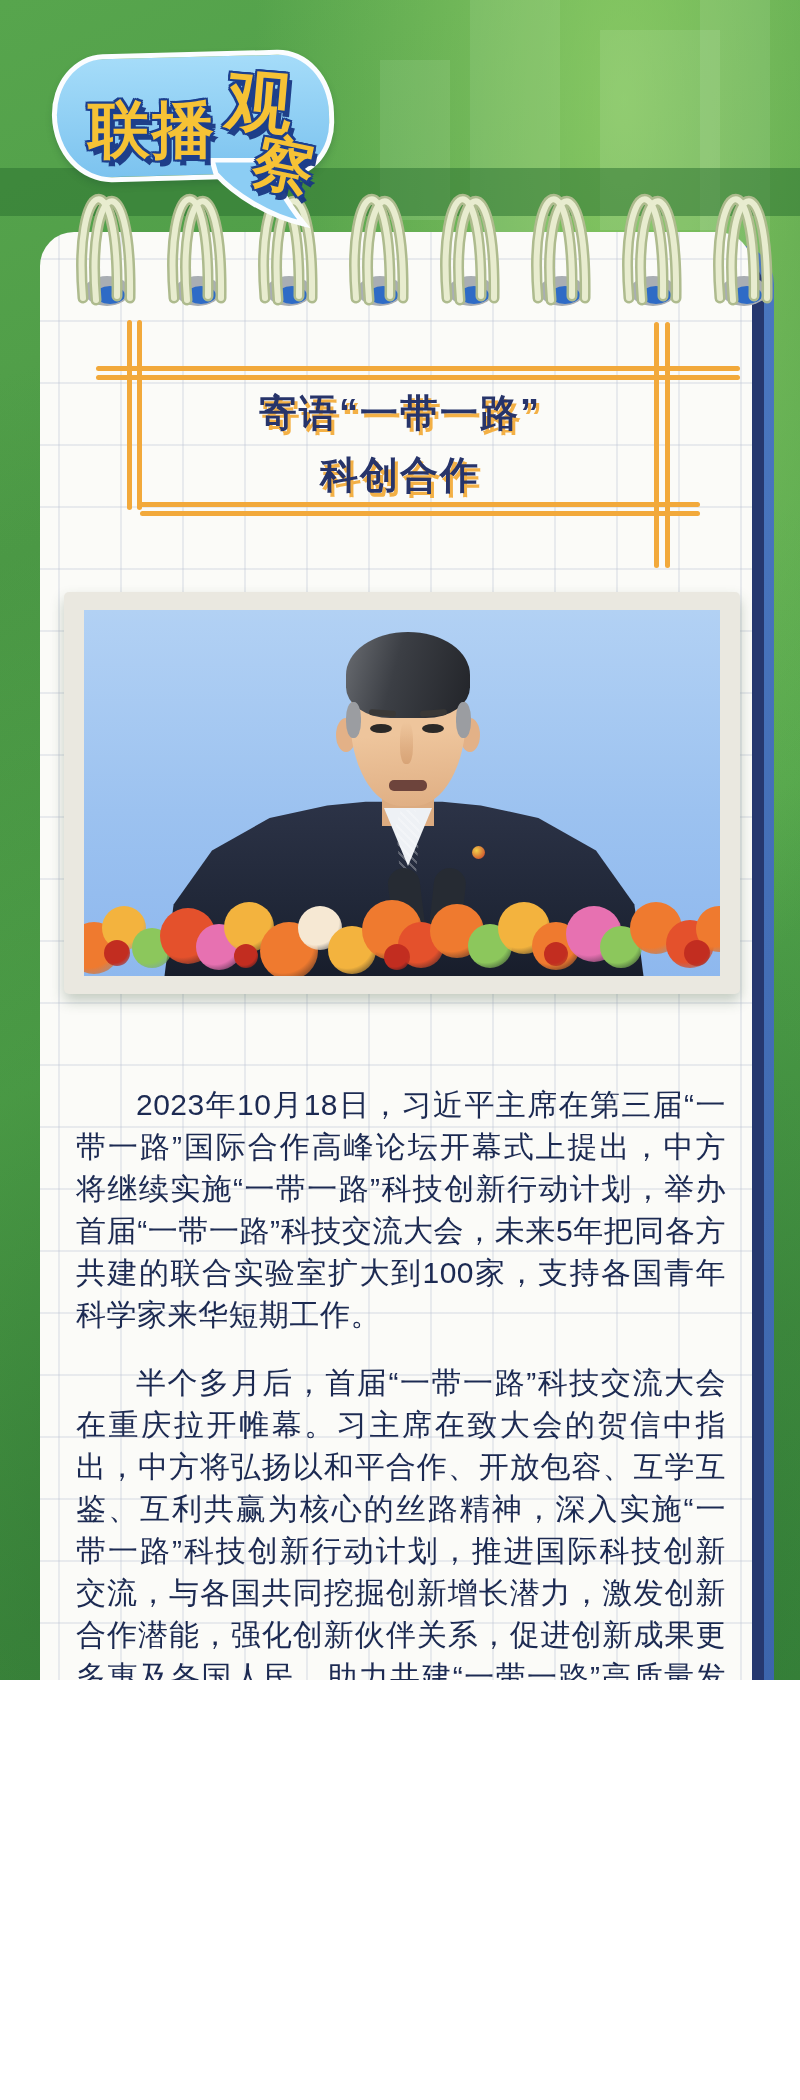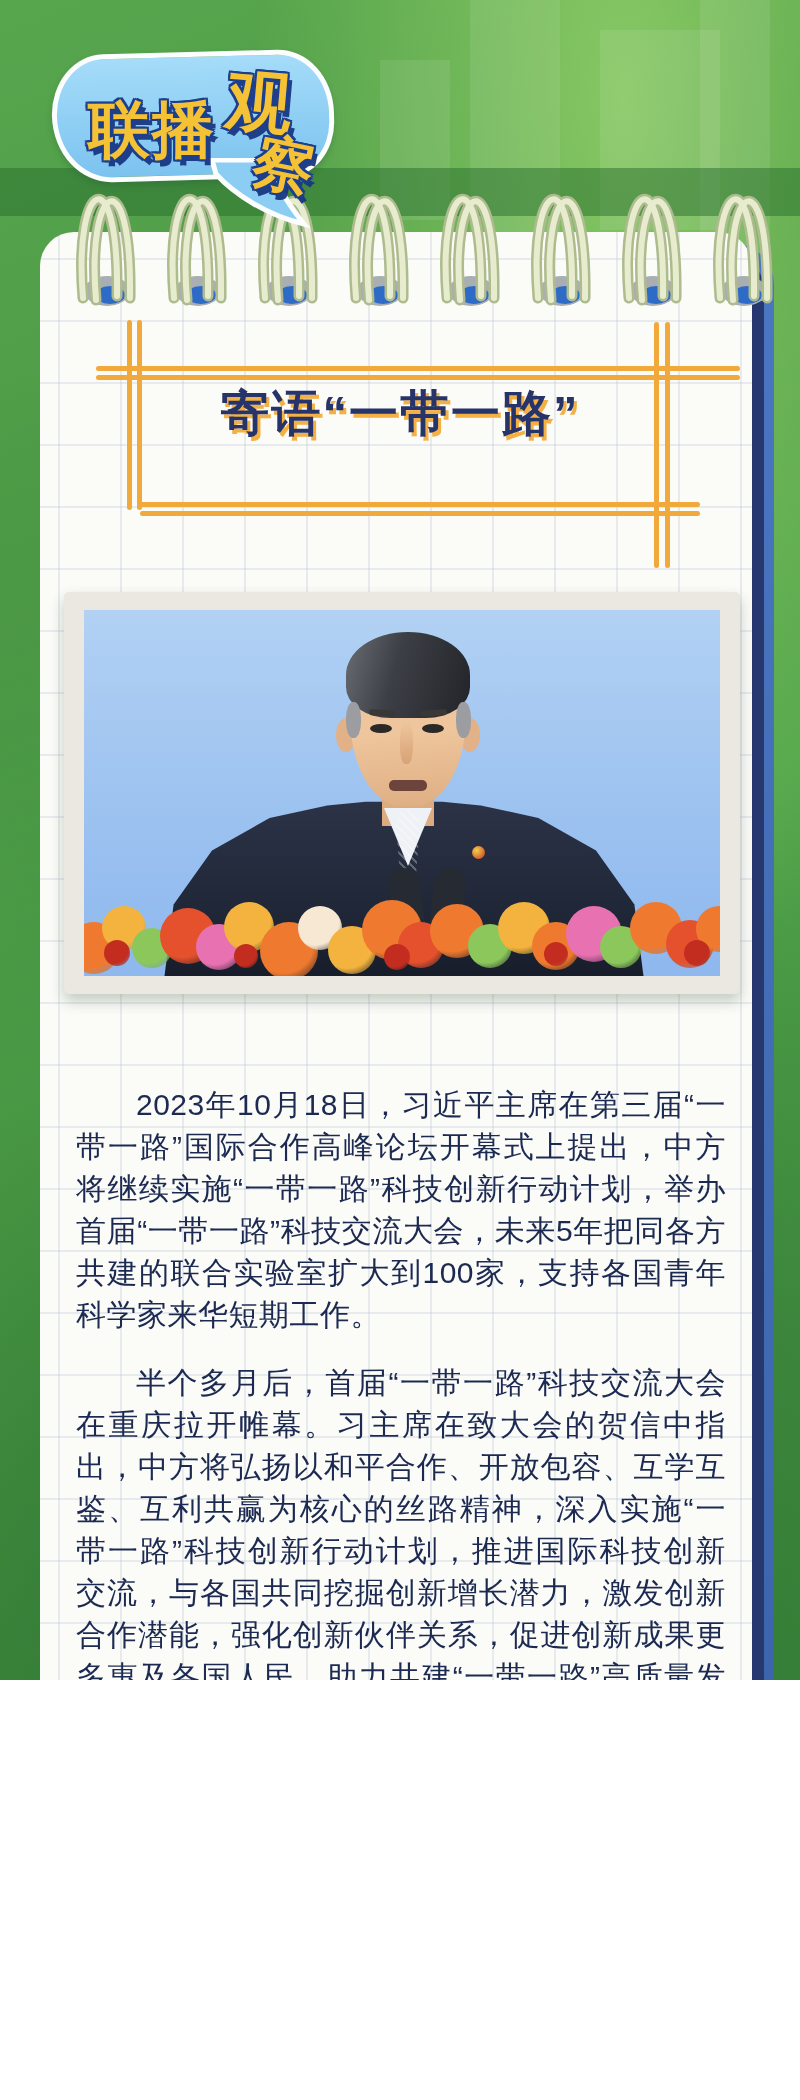--- a/index.html
+++ b/index.html
@@ -26,21 +26,21 @@
   
   .board-navy{position:absolute;left:52px;top:252px;width:712px;height:1686px;background:#26386f;border-radius:38px;z-index:2;}
   .board-blue{position:absolute;left:44px;top:244px;width:730px;height:1680px;background:linear-gradient(180deg,#4a77c0,#3a62a9);border-radius:40px;z-index:1;}
   .paper{position:absolute;left:40px;top:232px;width:712px;height:1658px;background:#fbfbf8;border-radius:34px;z-index:3;
     background-image:linear-gradient(rgba(188,196,212,.30) 2px,transparent 2px),linear-gradient(90deg,rgba(188,196,212,.30) 2px,transparent 2px);
     background-size:62px 62px;background-position:18px 26px;}
   #rings{position:absolute;left:20px;top:128px;z-index:5;}
   
   .oline{position:absolute;background:#f2a93b;border-radius:3px;z-index:6;}
   .title{position:absolute;left:110px;top:382px;width:580px;text-align:center;z-index:7;
-    font-weight:900;color:#27346a;font-size:49px;line-height:62px;letter-spacing:2px;
+    font-weight:900;color:#27346a;font-size:38px;line-height:62px;letter-spacing:2px;
     text-shadow:3px 4px 0 #f3b045;}
   
   .photo-frame{position:absolute;left:64px;top:592px;width:676px;height:402px;background:#eae8e0;border-radius:5px;
     box-shadow:0 7px 14px rgba(50,80,50,.28);z-index:6;}
   .photo{position:absolute;left:20px;top:18px;width:636px;height:366px;overflow:hidden;
     background:linear-gradient(180deg,#b2d1f4 0%,#9cc2f0 55%,#8eb8ee 100%);}
   .hair{position:absolute;left:262px;top:22px;width:124px;height:86px;border-radius:56% 56% 40% 40%;
     background:linear-gradient(105deg,#6a6d72 0%,#3c3f45 40%,#222429 100%);}
   .temple{position:absolute;width:15px;height:36px;background:#9b9da1;border-radius:45%;}
   .face{position:absolute;left:266px;top:34px;width:116px;height:162px;border-radius:52% 52% 46% 46%/46% 46% 58% 58%;
@@ -162,20 +162,21 @@
   <div class="oline" style="left:96px;top:375px;width:644px;height:5px;"></div>
   <div class="oline" style="left:140px;top:502px;width:560px;height:5px;"></div>
   <div class="oline" style="left:140px;top:511px;width:560px;height:5px;"></div>
   <div class="oline" style="left:127px;top:320px;width:5px;height:190px;"></div>
   <div class="oline" style="left:137px;top:320px;width:5px;height:190px;"></div>
   <div class="oline" style="left:654px;top:322px;width:5px;height:246px;"></div>
   <div class="oline" style="left:665px;top:322px;width:5px;height:246px;"></div>
 
   <div class="title">
     <div>寄语“一带一路”</div>
+    <div>科创合作</div>
   </div>
 
   <div class="photo-frame">
     <div class="photo">
       <div class="suit"></div>
       <div class="neck"></div>
       <div class="shirt"></div>
       <div class="tie"></div>
       <div class="badge"></div>
       <div class="ear" style="left:252px;"></div>

